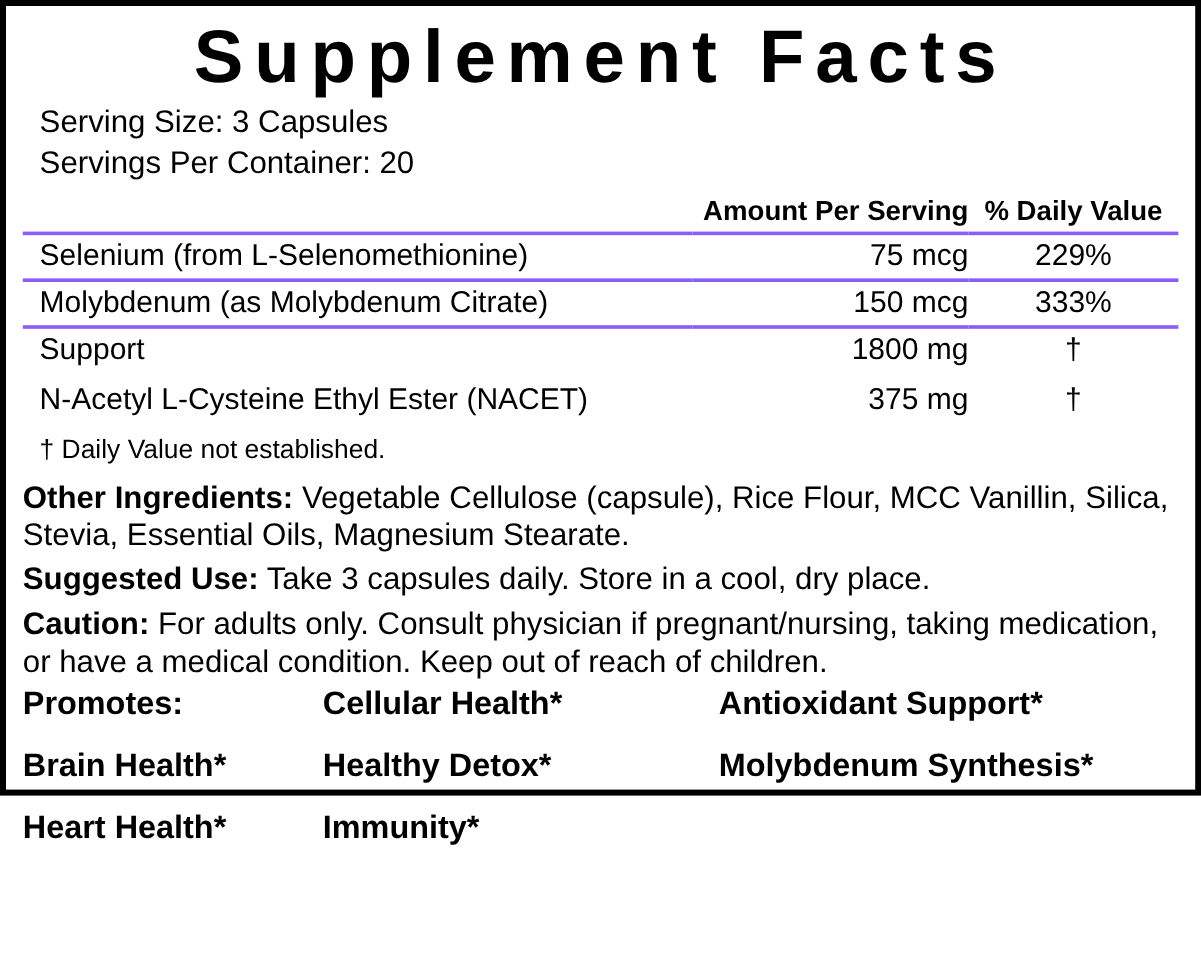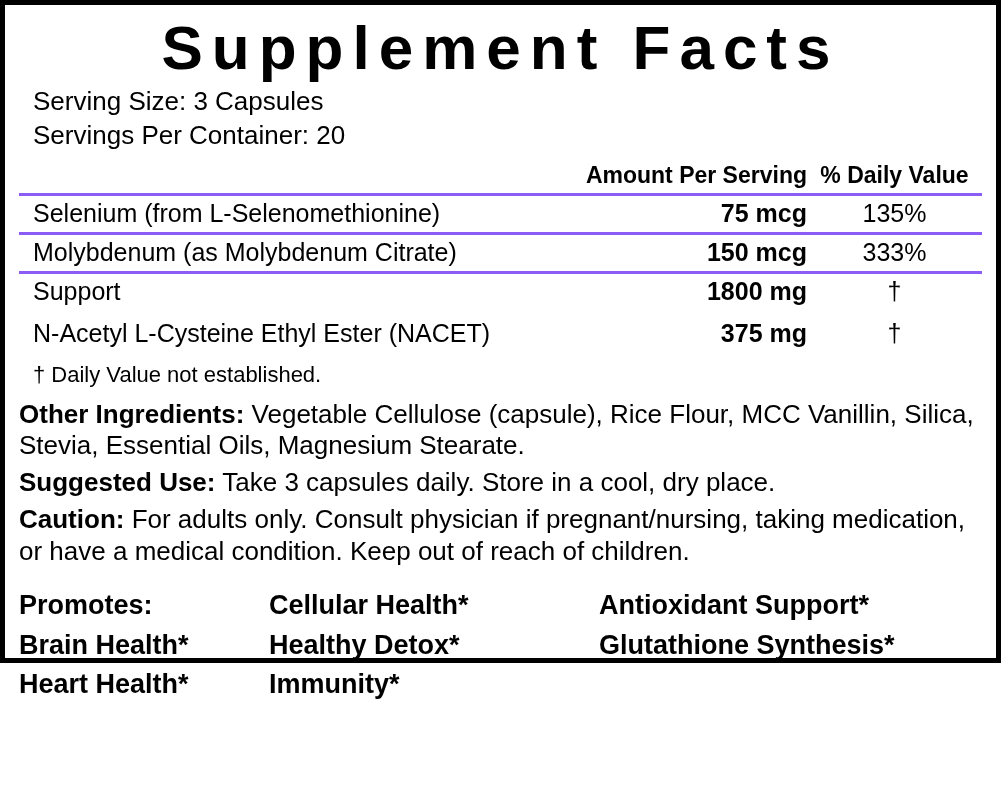--- a/index.html
+++ b/index.html
@@ -53,21 +53,20 @@
   }
   .col-name {
     text-align: left;
     padding-left: 14px !important;
     white-space: nowrap;
   }
   .col-amt {
     text-align: right;
     white-space: nowrap;
     width: 230px;
-    font-weight: bold;
   }
   .col-dv {
     text-align: center;
     white-space: nowrap;
     width: 175px;
   }
   .hdr td {
     font-weight: bold;
     font-size: 23px;
     padding-bottom: 2px;
@@ -86,24 +85,24 @@
   }
   .para {
     font-size: 26px;
     line-height: 1.22;
     margin-top: 5px;
   }
   .para b {
     font-weight: bold;
   }
   .promos {
-    margin-top: 20px;
+    margin-top: 1px;
     display: grid;
     grid-template-columns: 250px 330px auto;
-    row-gap: 2px;
+    row-gap: 14px;
     font-size: 27px;
     font-weight: bold;
     line-height: 1.38;
   }
   .spacer-flex { flex: 1 1 auto; }
 </style>
 </head>
 <body>
 
 <div class="panel">
@@ -120,21 +119,21 @@
   <table class="facts">
     <tbody>
         <tr class="hdr rowline">
       <td class="col-name"></td>
       <td class="col-amt">Amount Per Serving</td>
       <td class="col-dv">% Daily Value</td>
     </tr>
     <tr class="rowline">
       <td class="col-name">Selenium (from L-Selenomethionine)</td>
       <td class="col-amt">75 mcg</td>
-      <td class="col-dv">135%</td>
+      <td class="col-dv">229%</td>
     </tr>
     <tr class="rowline">
       <td class="col-name">Molybdenum (as Molybdenum Citrate)</td>
       <td class="col-amt">150 mcg</td>
       <td class="col-dv">333%</td>
     </tr>
     <tr>
       <td class="col-name">Support</td>
       <td class="col-amt">1800 mg</td>
       <td class="col-dv">†</td>
@@ -171,19 +170,19 @@
   <div class="para">
     <b>Caution:</b><span> For adults only. Consult physician if pregnant/nursing, taking medication, or have a medical condition. Keep out of reach of children.</span>
   </div>
 
   <div class="promos">
     <div>Promotes:</div>
     <div>Cellular Health*</div>
     <div>Antioxidant Support*</div>
     <div>Brain Health*</div>
     <div>Healthy Detox*</div>
-    <div>Glutathione Synthesis*</div>
+    <div>Molybdenum Synthesis*</div>
     <div>Heart Health*</div>
     <div>Immunity*</div>
   </div>
 
   <div class="spacer-flex"></div>
 </div>
 
 </body></html>

